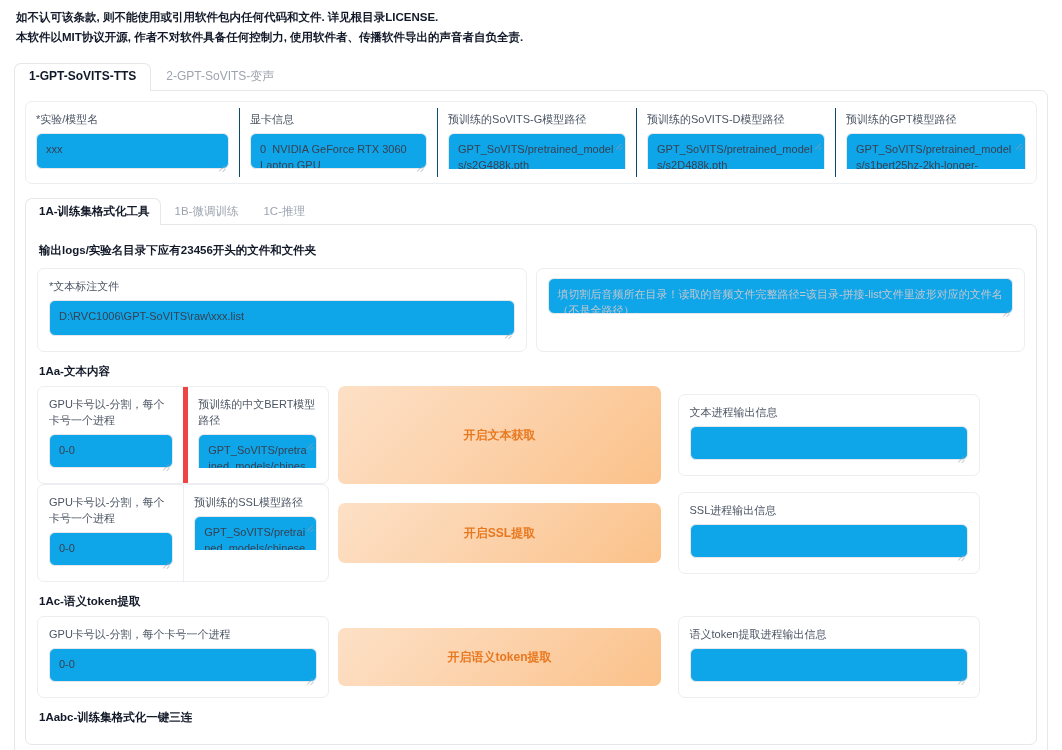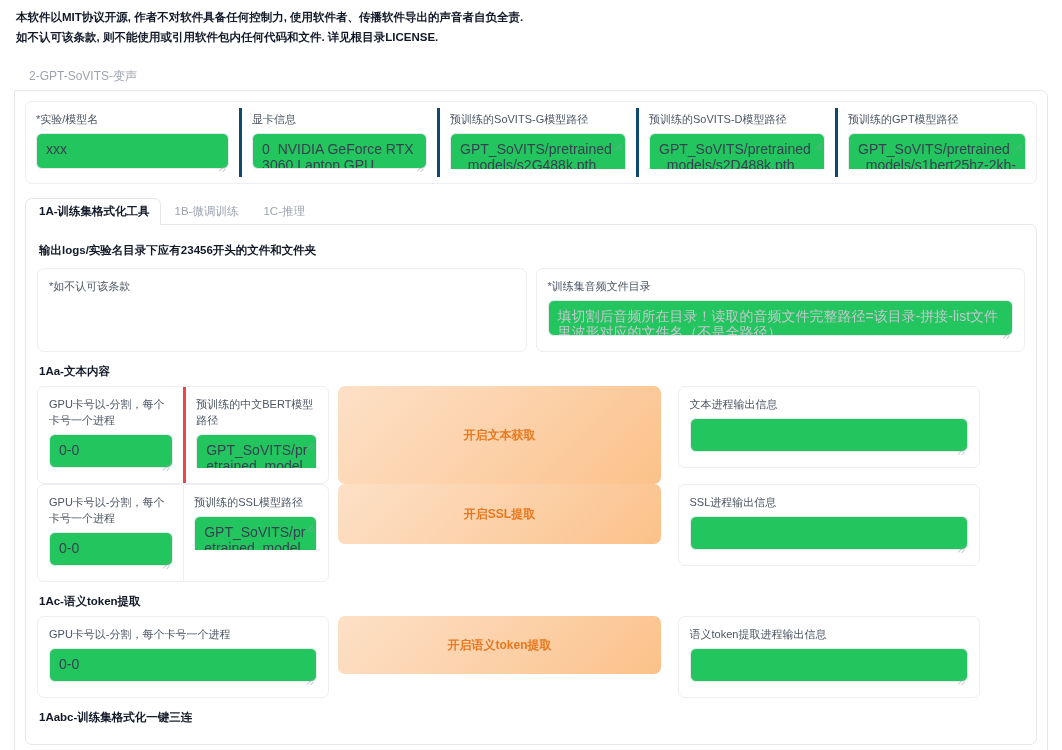--- a/index.html
+++ b/index.html
@@ -39,42 +39,42 @@
   .panel {
     background: #ffffff; border: 1px solid #eceef1; border-radius: 7px;
     padding: 9px 11px 11px 11px;
   }
   .field-label {
     font-size: 11px; color: #4b5563; line-height: 16px;
     margin-bottom: 6px; display: block;
   }
   .ta {
     width: 100%; border: 1px solid #e6e8ec; border-radius: 6px;
-    background: #22c55e; font-size: 14px; color: #374151;
+    background: #0ea5e9; font-size: 11px; color: #374151;
     font-family: "Liberation Sans", "DejaVu Sans", sans-serif;
     padding: 7px 9px 7px 9px; resize: none; outline: none;
     line-height: 16px; overflow: hidden;
   }
   .ta::placeholder { color: #c3c7ce; }
   .ta-wrap { position: relative; }
   .grip {
     position: absolute; right: 3px; bottom: 2px; width: 9px; height: 9px;
     pointer-events: none; opacity: .55;
   }
   .grip:before, .grip:after {
     content: ""; position: absolute; background: #9aa0ab; height: 1px;
     transform: rotate(-45deg); transform-origin: center;
   }
   .grip:before { width: 8px; right: 0px; bottom: 2px; }
   .grip:after  { width: 4px; right: 0px; bottom: 0px; }
 
   
   .hdr { display: flex; align-items: stretch; }
   .hdr .cell { padding: 3px 10px 4px 10px; }
-  .hdr .cell + .cell { border-left: 3px solid #0c4a6e; }
+  .hdr .cell + .cell { border-left: 1px solid #0c4a6e; }
   .hdrpanel { border: 1px solid #eceef1; border-radius: 7px; background: #fff; display: flex; padding: 6px 0; }
 
   
   .inner-tabs { margin-top: 14px; }
   .inner-tabrow { display: flex; align-items: flex-end; height: 26px; position: relative; z-index: 2; }
   .inner-tab {
     font-size: 11.5px; padding: 5px 10px 6px 13px; color: #9ca3af;
     border: 1px solid transparent; border-bottom: none;
     border-radius: 7px 7px 0 0; line-height: 14px; white-space: nowrap; cursor: pointer;
   }
@@ -93,35 +93,36 @@
   
   .btn-orange {
     border: none; border-radius: 7px; cursor: pointer;
     background: linear-gradient(135deg, #fde0c6 0%, #fcd3ad 45%, #fbc189 100%);
     color: #e8781f; font-weight: 700; font-size: 12px;
     font-family: "Liberation Sans", "DejaVu Sans", sans-serif;
     display: flex; align-items: center; justify-content: center;
     text-align: center; padding: 0 8px;
   }
 
-  .two-col { display: flex; gap: 9px; align-items: flex-start; }
+  .two-col { display: flex; gap: 9px; align-items: center; }
   .clip { overflow: hidden; }
 </style>
 </head>
 <body>
 
 <div class="page">
 
   <div class="notice">
+    <div>如不认可该条款, 则不能使用或引用软件包内任何代码和文件. 详见根目录LICENSE.</div>
     <div>本软件以MIT协议开源, 作者不对软件具备任何控制力, 使用软件者、传播软件导出的声音者自负全责.</div>
-    <div>如不认可该条款, 则不能使用或引用软件包内任何代码和文件. 详见根目录LICENSE.</div>
   </div>
 
   <div class="tabs-outer">
     <div class="tabrow">
+      <div class="tab active">1-GPT-SoVITS-TTS</div>
       <div class="tab">2-GPT-SoVITS-变声</div>
     </div>
 
     <div class="tabpanel">
 
       <div class="hdrpanel">
         <div class="hdr" style="width:100%">
           <div class="cell" style="width:21.1%">
             <span class="field-label">*实验/模型名</span>
             <div class="ta-wrap">
@@ -166,42 +167,45 @@
           <div class="inner-tab">1B-微调训练</div>
           <div class="inner-tab">1C-推理</div>
         </div>
 
         <div class="inner-panel">
 
           <div class="hint">输出logs/实验名目录下应有23456开头的文件和文件夹</div>
 
           <div class="row" style="gap:9px">
             <div class="panel" style="width:49.6%">
-              <span class="field-label">*如不认可该条款</span>
+              <span class="field-label">*文本标注文件</span>
+              <div class="ta-wrap">
+                <textarea class="ta" style="height: 36px;" placeholder="">D:\RVC1006\GPT-SoVITS\raw\xxx.list</textarea>
+                <span class="grip"></span>
+              </div>
             </div>
             <div class="panel" style="width:49.6%">
-              <span class="field-label">*训练集音频文件目录</span>
               <div class="ta-wrap">
                 <textarea class="ta" style="height: 36px;" placeholder="填切割后音频所在目录！读取的音频文件完整路径=该目录-拼接-list文件里波形对应的文件名（不是全路径）。"></textarea>
                 <span class="grip"></span>
               </div>
             </div>
           </div>
 
           <div class="sec-title">1Aa-文本内容</div>
           <div class="two-col">
             <div class="panel" style="width:29.6%; display:flex; gap:0; padding:0;">
               <div style="width:50%; padding:9px 10px 11px 11px;">
                 <span class="field-label">GPU卡号以-分割，每个卡号一个进程</span>
                 <div class="ta-wrap">
                   <textarea class="ta" style="height: 34px;">0-0</textarea>
                   <span class="grip"></span>
                 </div>
               </div>
-              <div style="width:50%; padding:9px 11px 11px 10px; border-left:3px solid #ef4444;">
+              <div style="width:50%; padding:9px 11px 11px 10px; border-left:5px solid #ef4444;">
                 <span class="field-label">预训练的中文BERT模型路径</span>
                 <div class="ta-wrap clip" style="height:34px">
                   <textarea class="ta" style="height: 52px;">GPT_SoVITS/pretrained_models/chinese-roberta-wwm-ext-large</textarea>
                   <span class="grip" style="bottom:19px"></span>
                 </div>
               </div>
             </div>
             <button class="btn-orange" style="width:32.6%; height:98px;">开启文本获取</button>
             <div class="panel" style="width:30.6%; margin-left:8px;">
               <span class="field-label">文本进程输出信息</span>

